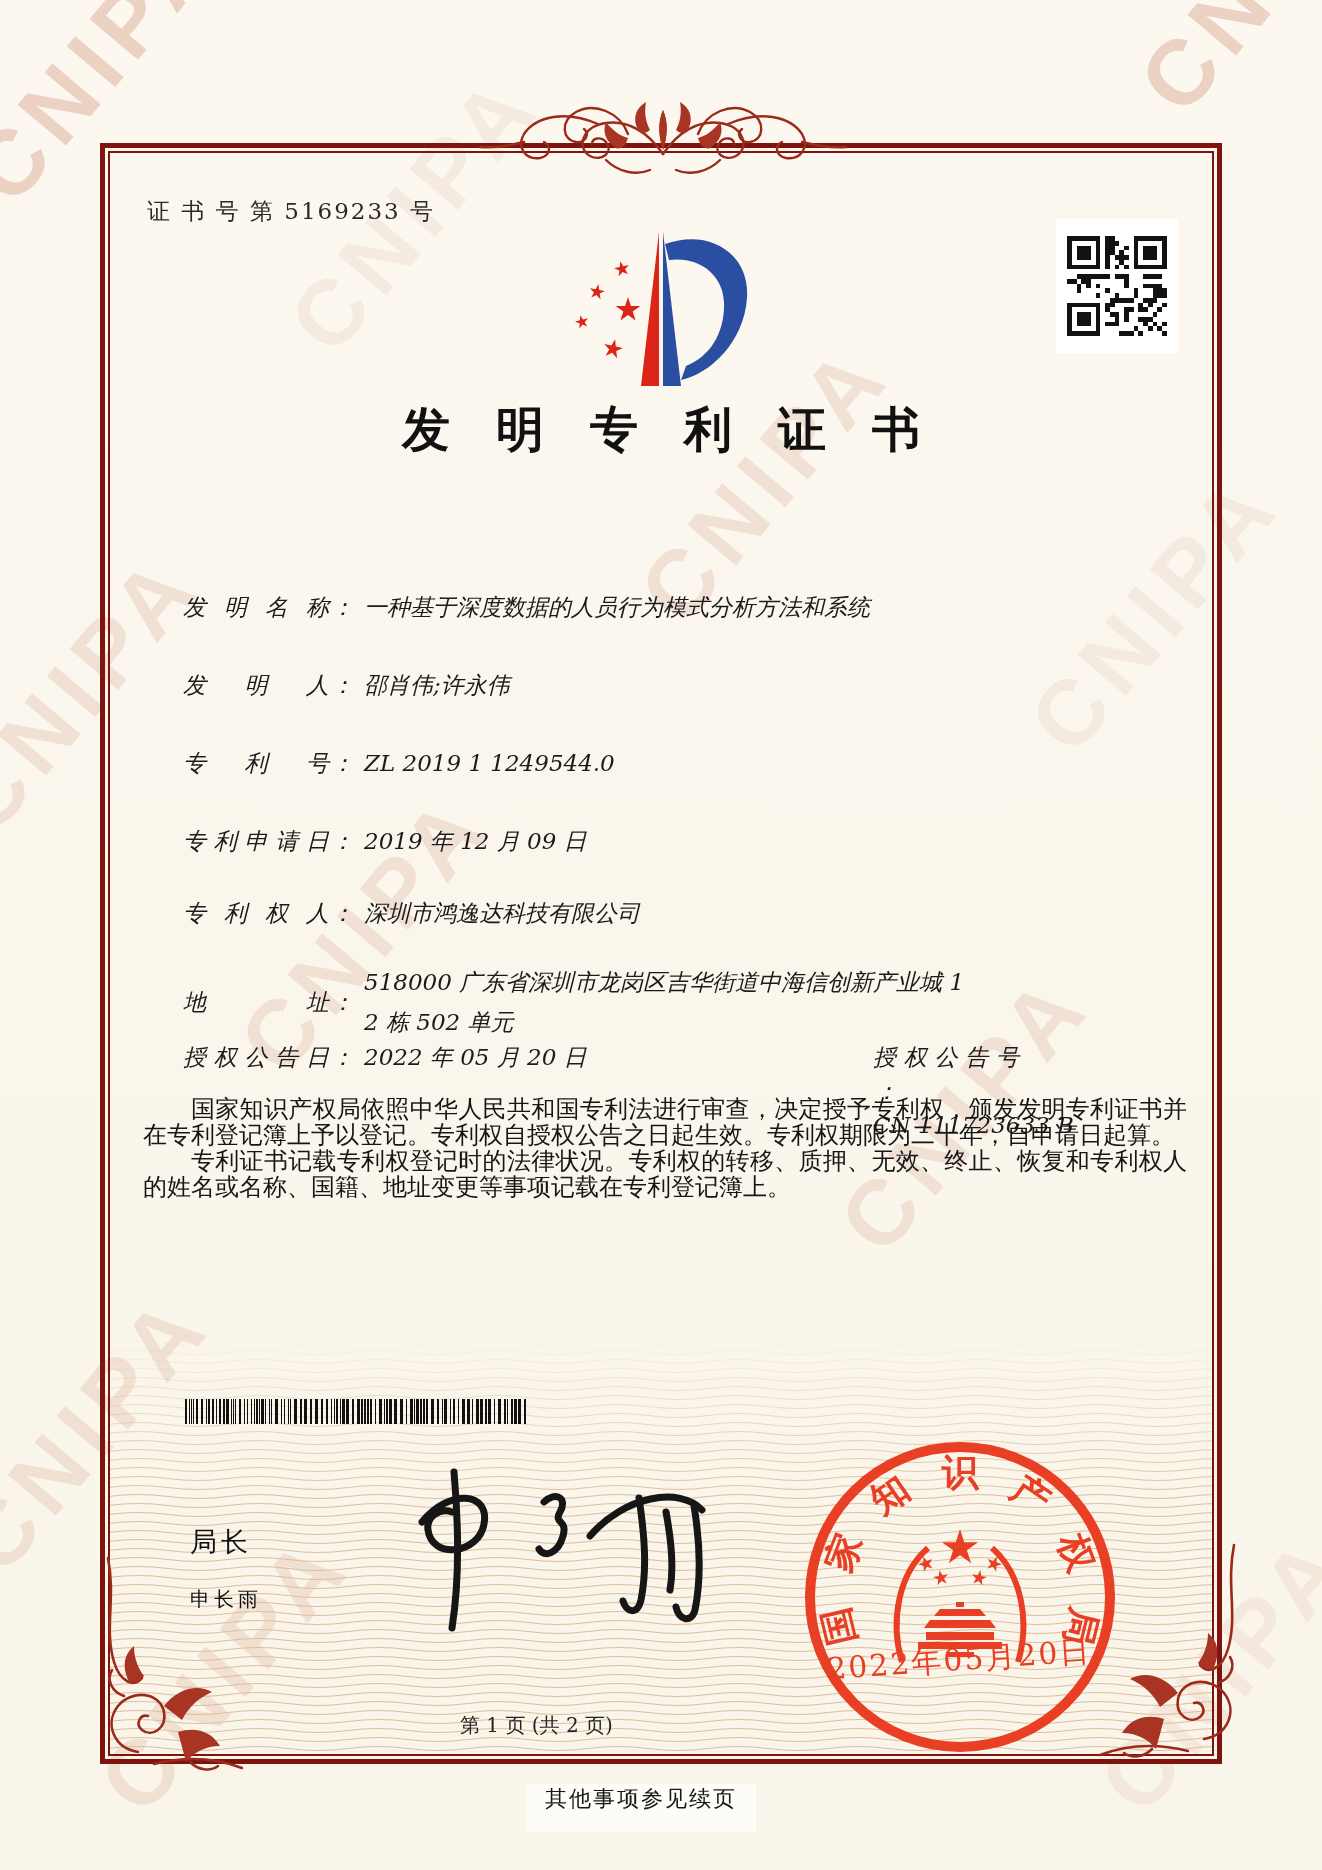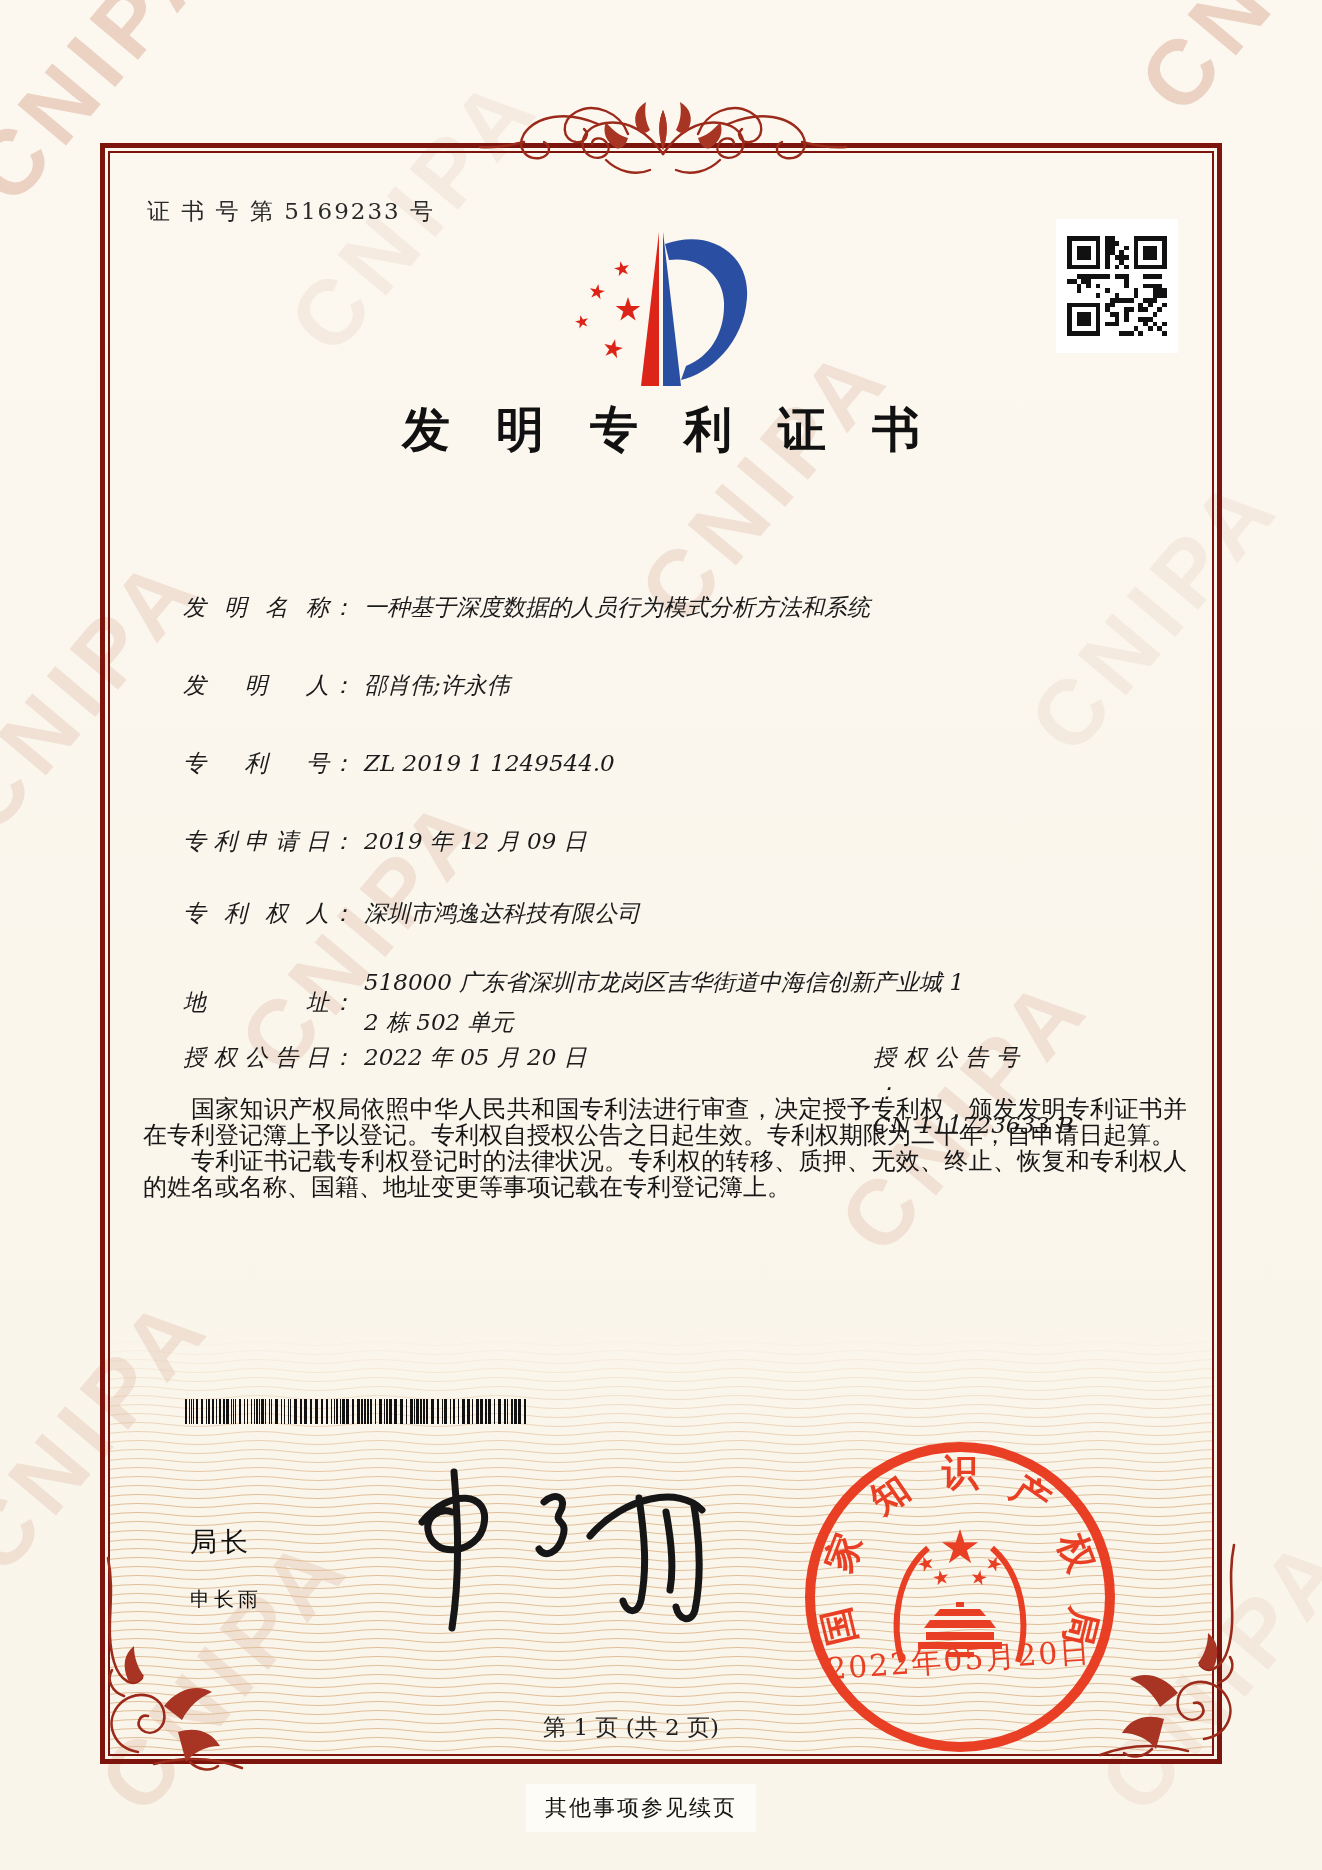--- a/index.html
+++ b/index.html
@@ -45,24 +45,24 @@
     line-height:26px;text-align:justify;color:#161616;}
   .paras p{margin:0;text-indent:2em;}
   
   .barcode{position:absolute;left:185px;top:1399px;width:342px;height:25px;}
   .director-title{position:absolute;left:190px;top:1524px;font-family:"Liberation Sans",sans-serif;
     font-size:27px;color:#111;letter-spacing:4px;}
   .director-name{position:absolute;left:190px;top:1586px;font-family:"Liberation Sans",sans-serif;
     font-size:20px;color:#111;letter-spacing:4px;}
   .signature{position:absolute;left:392px;top:1458px;width:336px;height:186px;}
   .seal{position:absolute;left:795px;top:1432px;width:330px;height:330px;opacity:.95;}
-  .page-no{position:absolute;left:431px;top:1712px;width:400px;text-align:center;
-    font-size:23px;color:#222;}
+  .page-no{position:absolute;left:460px;top:1712px;width:400px;
+    font-size:20px;color:#222;}
   .note-box{position:absolute;left:526px;top:1784px;width:230px;height:48px;
-    background:#fefcf6;display:flex;align-items:center;justify-content:center;}
+    background:#fefcf6;display:flex;align-items:flex-start;justify-content:center;}
   .note-text{font-size:22px;letter-spacing:2px;color:#161616;}
   
   .orn-top{position:absolute;left:478px;top:90px;width:370px;height:115px;}
   .orn-bl{position:absolute;left:94px;top:1556px;width:150px;height:220px;}
   .orn-br{position:absolute;left:1098px;top:1528px;width:150px;height:250px;transform:scaleX(-1);}
 </style>
 </head>
 <body>
 
 <svg width="0" height="0" style="position:absolute" aria-hidden="true">

